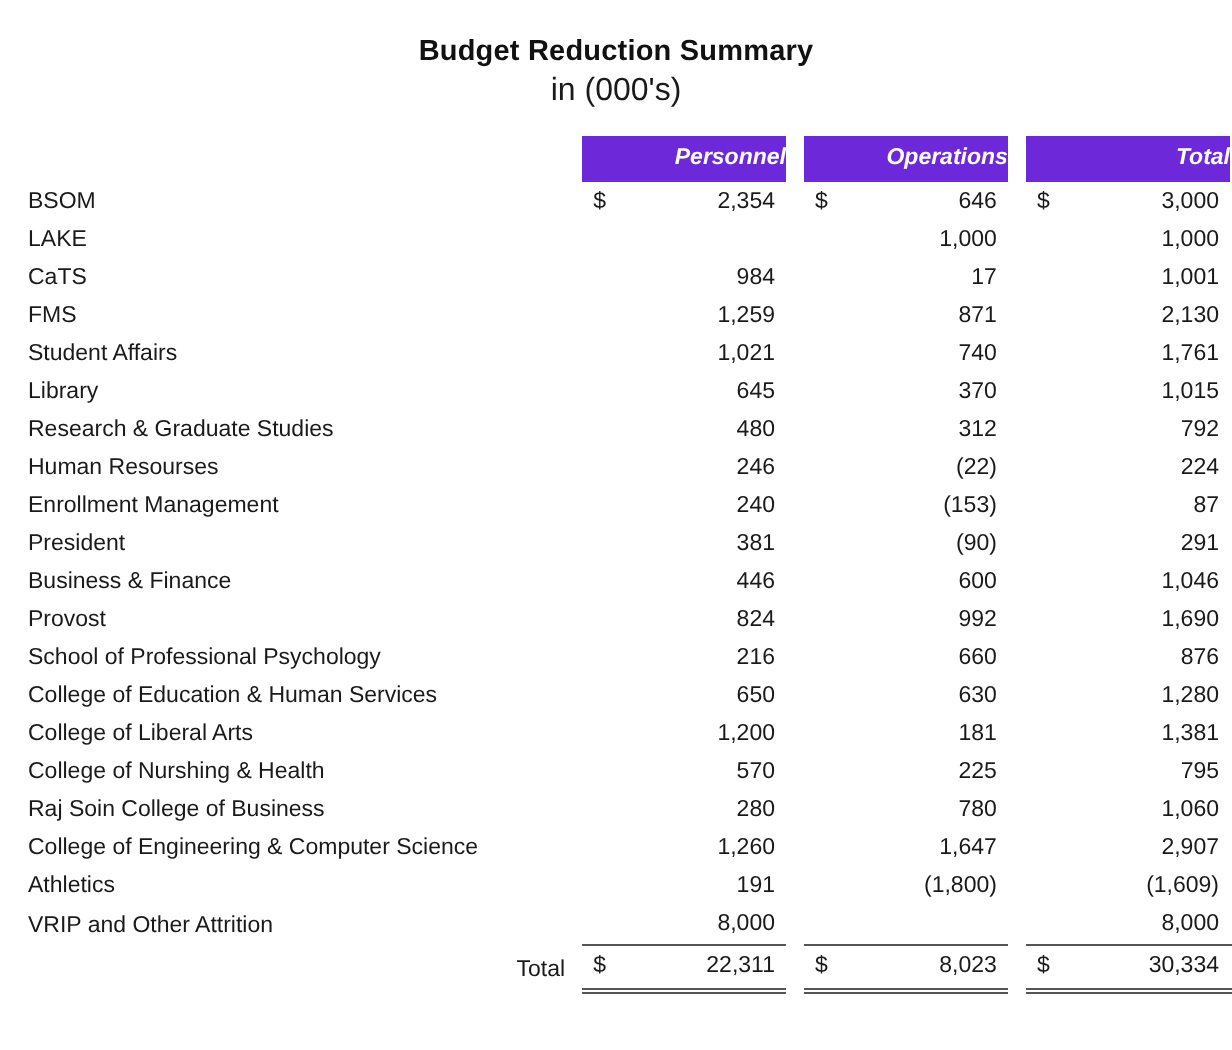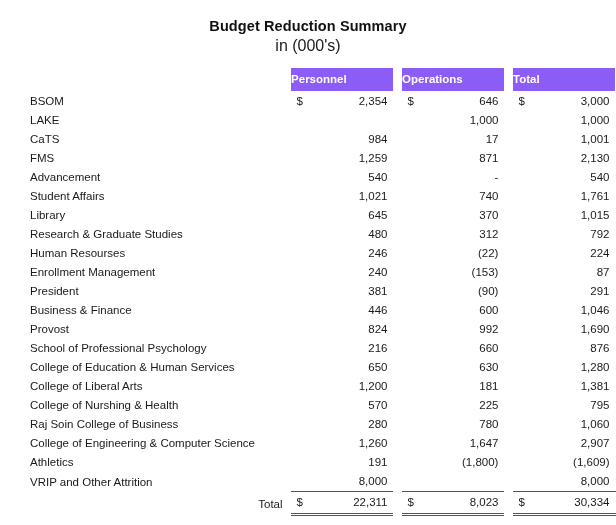--- a/index.html
+++ b/index.html
@@ -50,46 +50,47 @@
   col.c-cur   { width: 26px; }
   col.c-num   { width: 76px; }
   col.c-gap   { width: 8px; }
 
   thead th {
     padding: 0;
     border: 0;
     height: 23px;
   }
   th.hdr-cell {
-    background: #8b5cf6;
+    background: #6d28d9;
     color: #ffffff;
     font-size: 11.5px;
     font-weight: bold;
-    text-align: left;
+    text-align: right;
     vertical-align: middle;
     border: 1px solid #ffffff;
     height: 23px;
     line-height: 23px;
     padding: 0;
+    font-style: italic;
   }
   th.hdr-blank { background: transparent; border: 0; }
   th.hdr-gap   { background: transparent; border: 0; }
 
   tbody td {
     font-size: 11.5px;
     height: 19px;
     line-height: 19px;
     padding: 0;
     border: 0;
     vertical-align: bottom;
     white-space: nowrap;
   }
   td.label {
     text-align: left;
-    padding-left: 30px;
+    padding-left: 14px;
     color: #1a1a1a;
   }
   td.cur {
     text-align: left;
     padding-left: 6px;
     color: #1a1a1a;
   }
   td.num {
     text-align: right;
     padding-right: 6px;
@@ -189,31 +190,20 @@
           <td class="cur"></td>
           <td class="num">1,259</td>
           <td class="gap"></td>
           <td class="cur"></td>
           <td class="num">871</td>
           <td class="gap"></td>
           <td class="cur"></td>
           <td class="num">2,130</td>
         </tr>
         <tr class="">
-          <td class="label">Advancement</td>
-          <td class="cur"></td>
-          <td class="num">540</td>
-          <td class="gap"></td>
-          <td class="cur"></td>
-          <td class="num">-</td>
-          <td class="gap"></td>
-          <td class="cur"></td>
-          <td class="num">540</td>
-        </tr>
-        <tr class="">
           <td class="label">Student Affairs</td>
           <td class="cur"></td>
           <td class="num">1,021</td>
           <td class="gap"></td>
           <td class="cur"></td>
           <td class="num">740</td>
           <td class="gap"></td>
           <td class="cur"></td>
           <td class="num">1,761</td>
         </tr>

